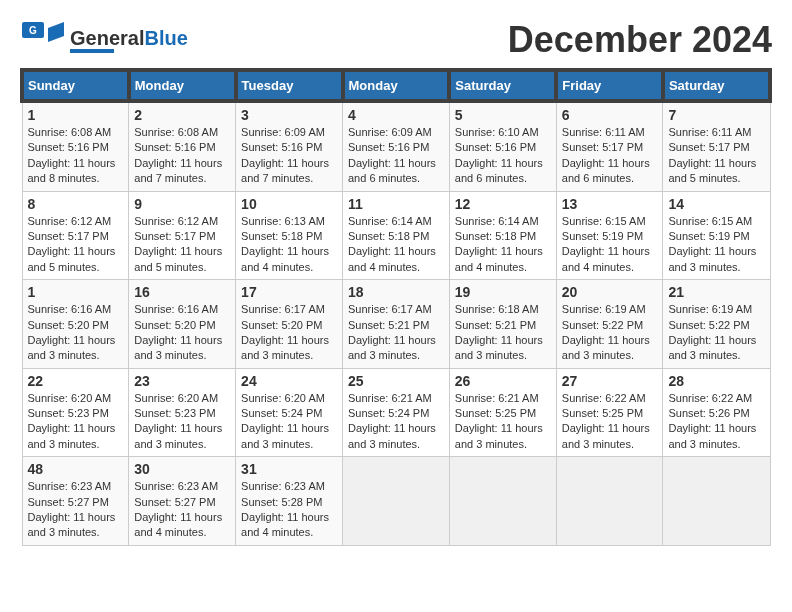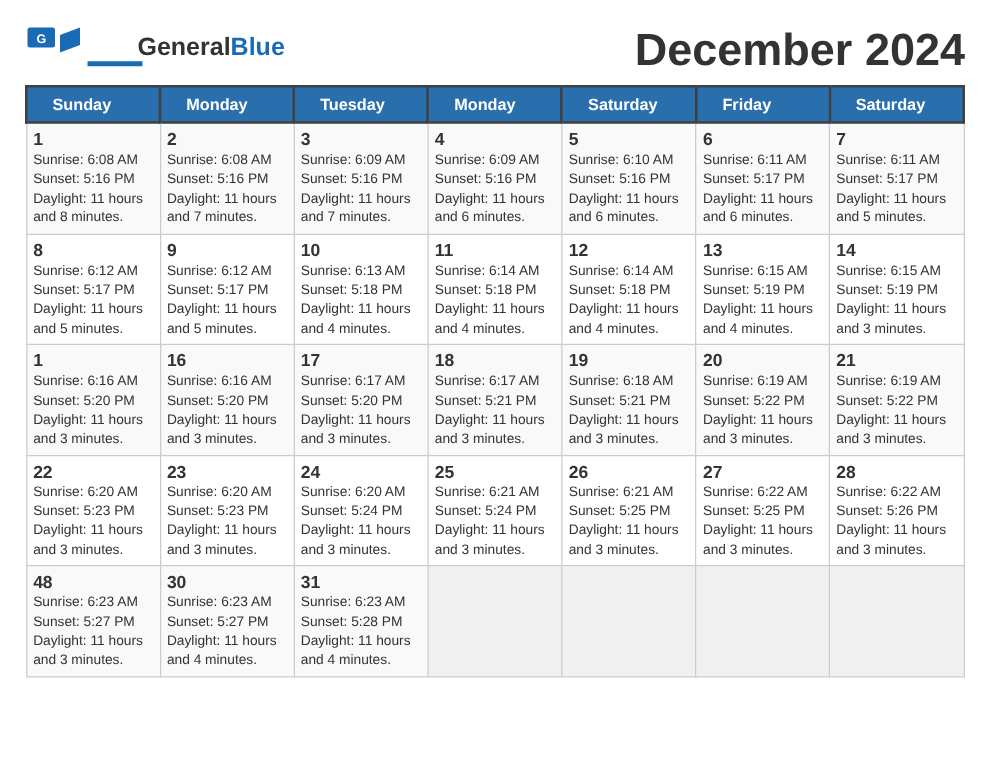--- a/index.html
+++ b/index.html
@@ -37,25 +37,25 @@
     }
     .calendar {
       width: 100%;
       border-collapse: collapse;
       margin-top: 8px;
       font-size: 11px;
     }
     .calendar thead th {
       background-color: #2a6fad;
       color: #fff;
-      padding: 6px 20px;
+      padding: 6px 4px;
       text-align: left;
       font-size: 13px;
       font-weight: bold;
-      border: 2px solid #404040;
+      border: 4px solid #404040;
     }
     .calendar tbody td {
       border: 1px solid #ccc;
       vertical-align: top;
       padding: 4px 5px;
       width: 108px;
       min-height: 80px;
       background: #fff;
     }
     .calendar tbody tr:nth-child(odd) td {
@@ -88,21 +88,21 @@
     <div style="display:flex; align-items:center; gap:2px;">
       <div style="position:relative; width:48px; height:40px;">
         <svg width="48" height="40" viewBox="0 0 48 40">
           <rect x="2" y="2" width="22" height="16" rx="2" fill="#1a6bb5"></rect>
           <text x="13" y="14" text-anchor="middle" font-size="10" font-weight="bold" fill="white">G</text>
           <polygon points="28,8 44,2 44,16 28,22" fill="#1a6bb5"></polygon>
         </svg>
       </div>
       <div>
         <div style="font-size:20px; font-weight:bold; line-height:1;">
-          <span style="color:#333;margin-left:40px;">General</span><span style="color:#1a6bb5;">Blue</span>
+          <span style="color:#333;">General</span><span style="color:#1a6bb5;">Blue</span>
         </div>
         <div style="width:44px; height:4px; background:#1a6bb5; margin-top:1px;"></div>
       </div>
     </div>
   </div>
   <div class="title-area">
     <div class="calendar-title">December 2024</div>
   </div>
 </div>
 

